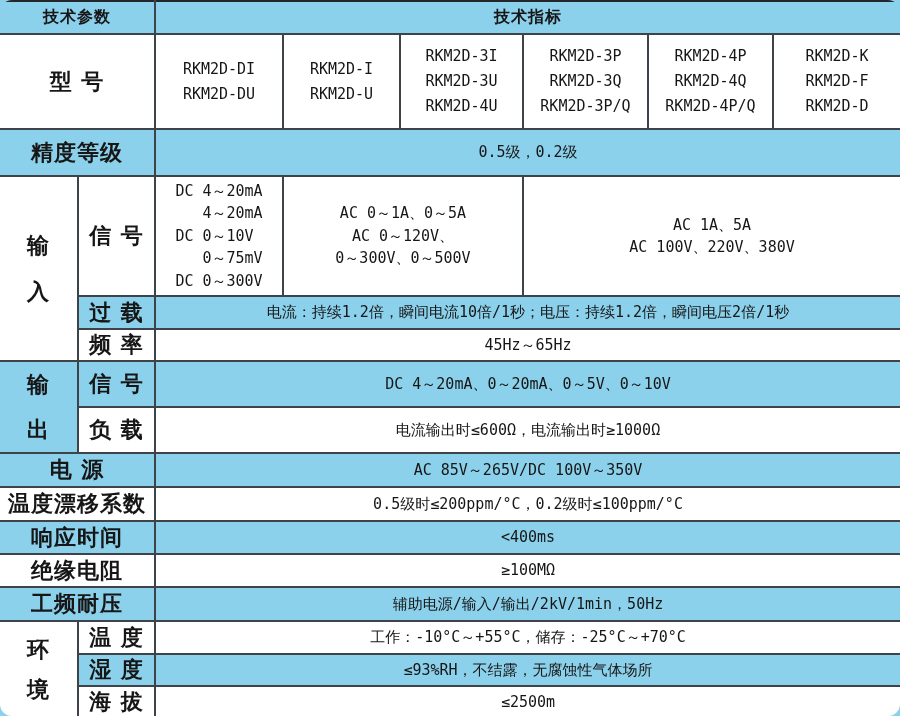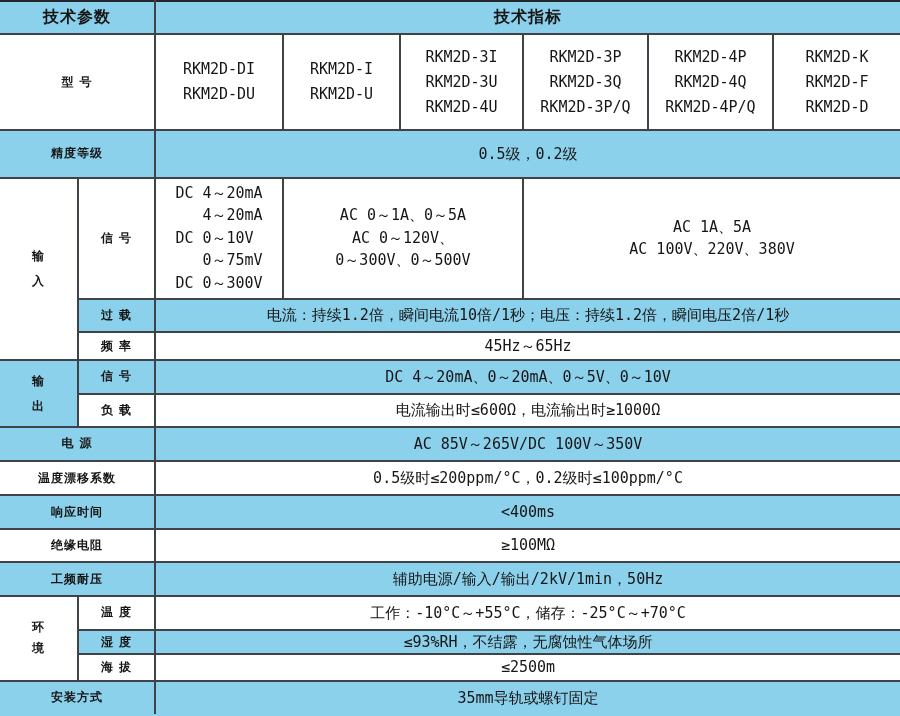--- a/index.html
+++ b/index.html
@@ -2,21 +2,21 @@
 <html><head>
 <meta charset="utf-8">
 <style>
   html,body{margin:0;padding:0;}
   body{
     width:900px;height:716px;
     background:#8cd1eb;
     font-family:"DejaVu Sans","Liberation Sans",sans-serif;
     color:#161616;
   }
-  .page{width:900px;height:716px;overflow:hidden;}
+  .page{width:900px;height:716px;overflow:hidden;border-radius:12px;}
   table.spec{
     border-collapse:collapse;
     table-layout:fixed;
     width:900px;height:714px;
   }
   .spec td,.spec th{
     border:2px solid #3d4349;
     padding:0 4px;
     text-align:center;
     vertical-align:middle;
@@ -27,21 +27,21 @@
   .spec tr > *:first-child{border-left:0;}
   .spec tr > *:last-child{border-right:0;}
   .spec tr:last-child > *{border-bottom:0;}
   .spec tr:first-child > *{border-top:2px solid #23272b;}
   
   .spec tr.b > td, .spec tr.b > th{background:#8cd1eb;}
   
   .spec td.grp{background:#ffffff;}
   .l{ 
     font-weight:bold;
-    font-size:12px;
+    font-size:22px;
     white-space:pre-line;
     letter-spacing:1px;
   }
   th.l{font-size:16px;}
   .v{ 
     font-family:"DejaVu Sans Mono","DejaVu Sans",sans-serif;
     font-size:15px;
     white-space:pre-line;
     line-height:1.5;
   }

